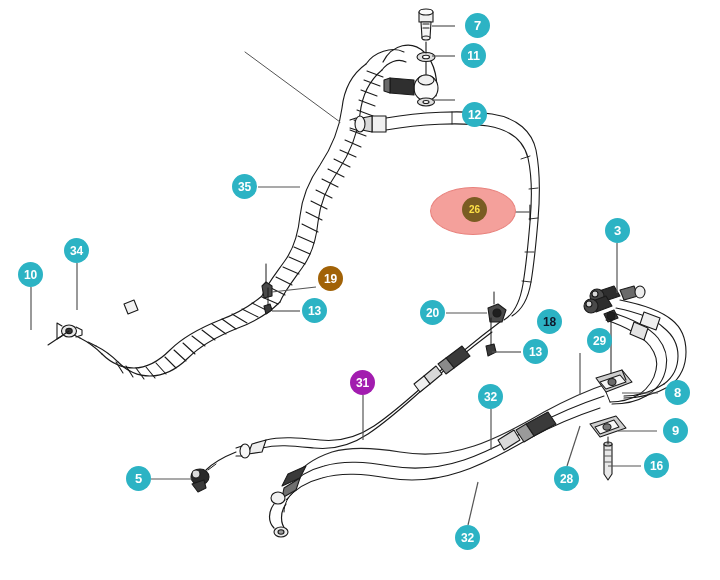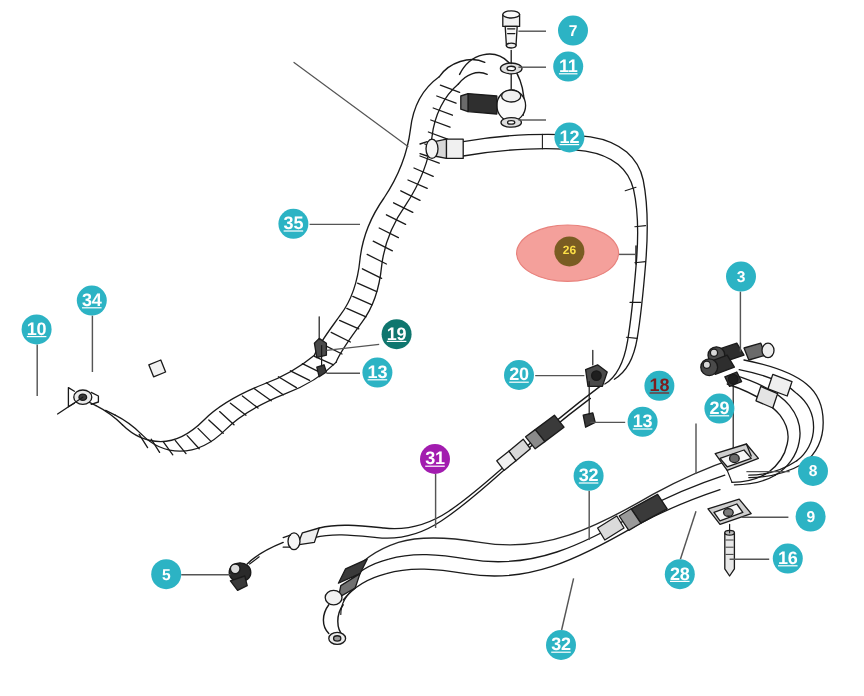--- a/index.html
+++ b/index.html
@@ -13,21 +13,21 @@
   #art{position:absolute;left:0;top:0;width:720px;height:580px;}
   .callout-layer{position:absolute;left:0;top:0;width:720px;height:580px;}
   .callout{
     position:absolute;border-radius:50%;
     display:flex;align-items:center;justify-content:center;
     color:#ffffff;font-weight:bold;line-height:1;
     letter-spacing:-0.2px;
     box-sizing:border-box;
     user-select:none;
   }
-  .callout.sz2{width:25px;height:25px;font-size:15px;text-decoration:underline;}
+  .callout.sz2{width:25px;height:25px;font-size:12px;}
   .callout.sz1{width:25px;height:25px;font-size:13px;}
   .hl-ellipse{
     position:absolute;border-radius:50%;
   }
   .hl-badge{
     position:absolute;border-radius:50%;
     display:flex;align-items:center;justify-content:center;
     font-weight:bold;line-height:1;user-select:none;
   }
 </style>
@@ -337,24 +337,24 @@
 
   <div class="callout-layer" id="callouts">
       <div class="callout sz1" style="left: 465px; top: 13px; background: rgb(44, 179, 196); color: rgb(255, 255, 255);">7</div>
       <div class="callout sz2" style="left: 461px; top: 43px; background: rgb(44, 179, 196); color: rgb(255, 255, 255);">11</div>
       <div class="callout sz2" style="left: 462px; top: 102px; background: rgb(44, 179, 196); color: rgb(255, 255, 255);">12</div>
       <div class="callout sz2" style="left: 232px; top: 174px; background: rgb(44, 179, 196); color: rgb(255, 255, 255);">35</div>
       <div class="callout sz2" style="left: 64px; top: 238px; background: rgb(44, 179, 196); color: rgb(255, 255, 255);">34</div>
       <div class="callout sz2" style="left: 18px; top: 262px; background: rgb(44, 179, 196); color: rgb(255, 255, 255);">10</div>
       <div class="hl-badge" style="left: 462px; top: 197px; width: 25px; height: 25px; font-size: 10px; background: rgb(122, 92, 34); color: #fde047;">26</div>
       <div class="callout sz1" style="left: 605px; top: 218px; background: rgb(44, 179, 196); color: rgb(255, 255, 255);">3</div>
-      <div class="callout sz2" style="left: 318px; top: 266px; background: #0f766e; color: rgb(255, 255, 255);">19</div>
+      <div class="callout sz2" style="left: 318px; top: 266px; background: #a16207; color: rgb(255, 255, 255);">19</div>
       <div class="callout sz2" style="left: 302px; top: 298px; background: rgb(44, 179, 196); color: rgb(255, 255, 255);">13</div>
       <div class="callout sz2" style="left: 420px; top: 300px; background: rgb(44, 179, 196); color: rgb(255, 255, 255);">20</div>
-      <div class="callout sz2" style="left: 537px; top: 309px; background: rgb(44, 179, 196); color: #7f1d1d;">18</div>
+      <div class="callout sz2" style="left: 537px; top: 309px; background: rgb(44, 179, 196); color: #0f172a;">18</div>
       <div class="callout sz2" style="left: 567px; top: 328px; background: rgb(44, 179, 196); color: rgb(255, 255, 255); margin-left: 20px;">29</div>
       <div class="callout sz2" style="left: 523px; top: 339px; background: rgb(44, 179, 196); color: rgb(255, 255, 255);">13</div>
       <div class="callout sz2" style="left: 350px; top: 370px; background: #a21caf; color: rgb(255, 255, 255);">31</div>
       <div class="callout sz1" style="left: 665px; top: 380px; background: rgb(44, 179, 196); color: rgb(255, 255, 255);">8</div>
       <div class="callout sz2" style="left: 478px; top: 384px; background: rgb(44, 179, 196); color: rgb(255, 255, 255);">32</div>
       <div class="callout sz1" style="left: 663px; top: 418px; background: rgb(44, 179, 196); color: rgb(255, 255, 255);">9</div>
       <div class="callout sz1" style="left: 126px; top: 466px; background: rgb(44, 179, 196); color: rgb(255, 255, 255);">5</div>
       <div class="callout sz2" style="left: 644px; top: 453px; background: rgb(44, 179, 196); color: rgb(255, 255, 255);">16</div>
       <div class="callout sz2" style="left: 554px; top: 466px; background: rgb(44, 179, 196); color: rgb(255, 255, 255);">28</div>
       <div class="callout sz2" style="left: 455px; top: 525px; background: rgb(44, 179, 196); color: rgb(255, 255, 255);">32</div>

